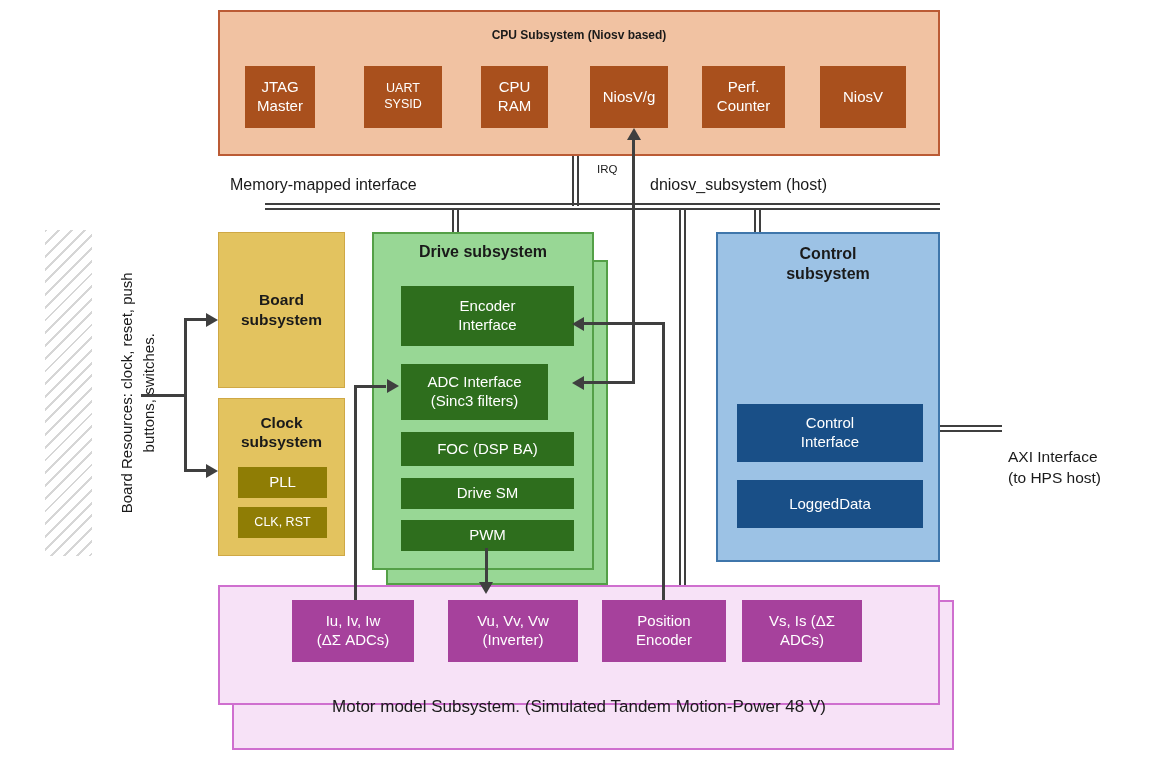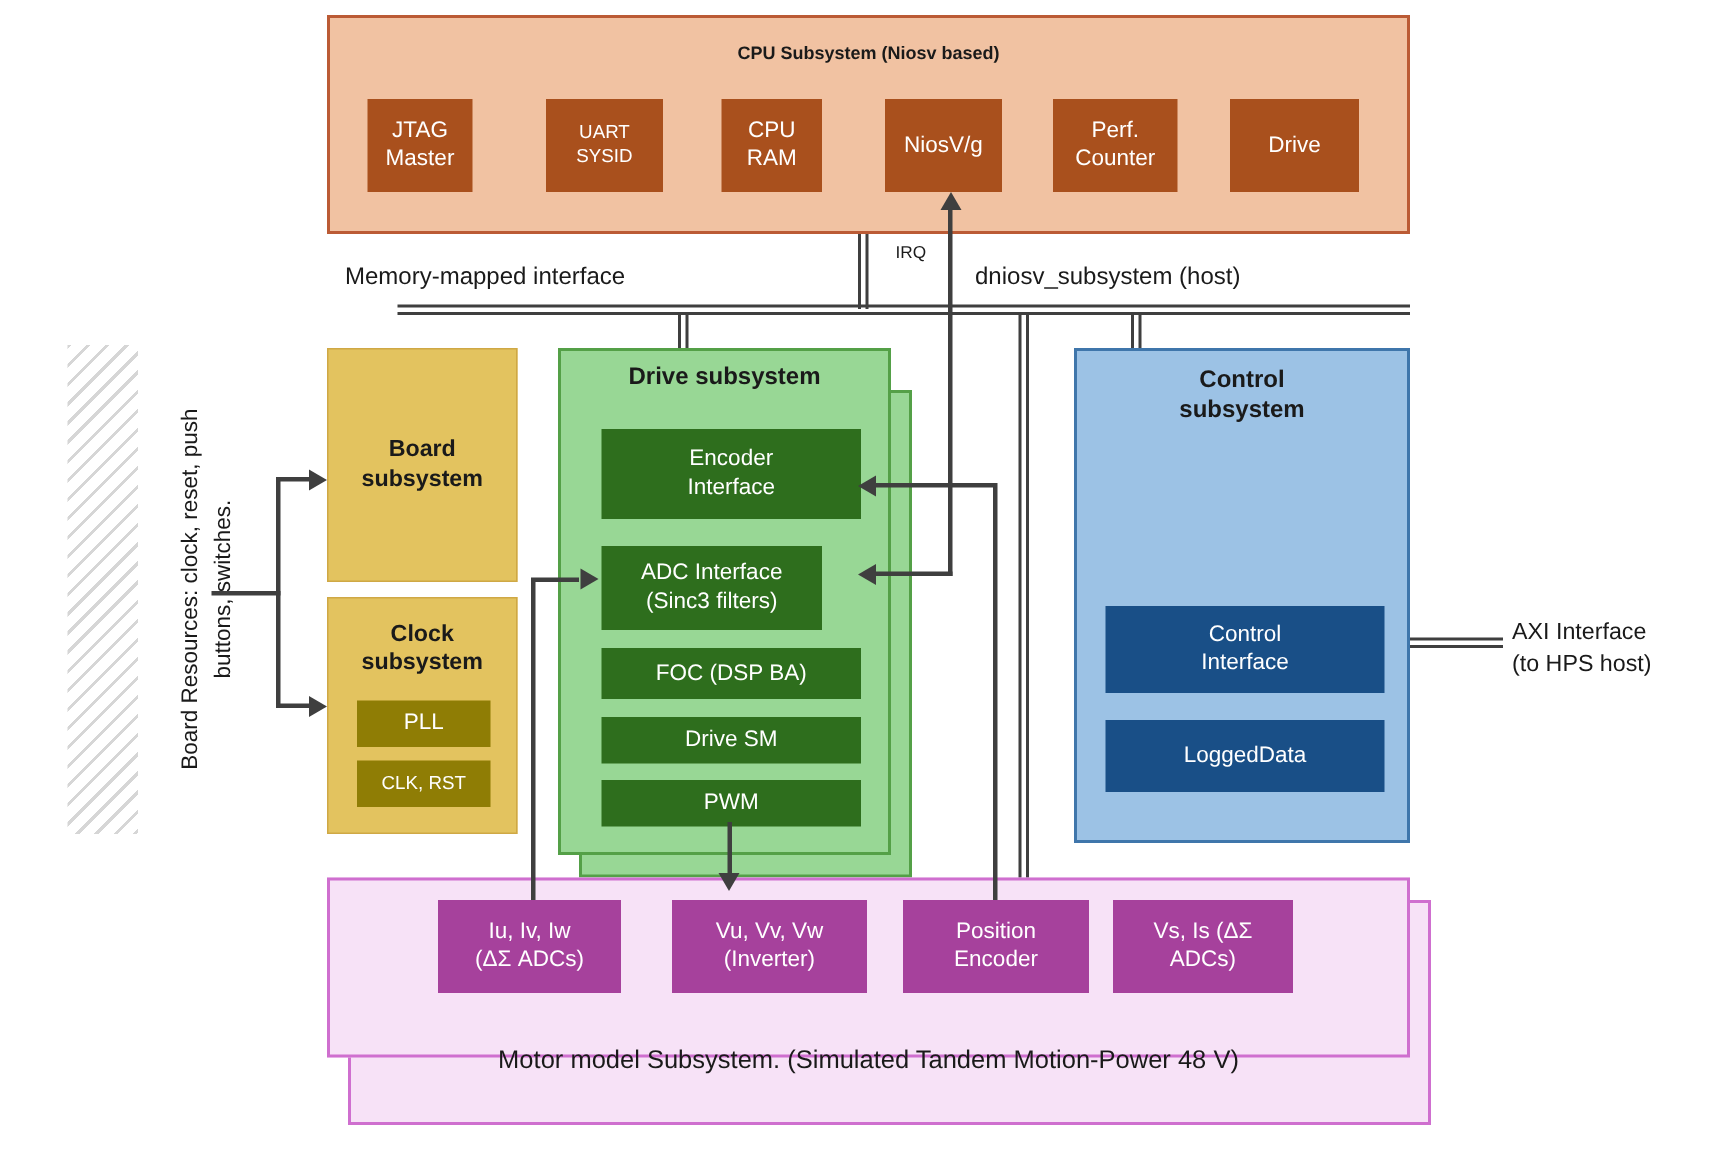--- a/index.html
+++ b/index.html
@@ -46,21 +46,21 @@
   .irq-label { position:absolute; font-size:11.5px; color:#1a1a1a; }
 
   .hatch { position:absolute; background:repeating-linear-gradient(135deg,#d6d6d6 0 2px,#ffffff 2px 9px); }
   .board-resources { position:absolute; left:96px; top:230px; width:84px; height:326px;
                      display:flex; align-items:center; justify-content:center; }
   .board-resources-inner { flex:none; width:326px; transform:rotate(-90deg); text-align:center;
                            font-size:15px; line-height:1.45; color:#1a1a1a; white-space:pre-line; }
 
   .motor-title { position:absolute; left:0; right:0; text-align:center; font-size:17px; color:#1a1a1a; }
   .motor-title .b { font-weight:normal; }
-  .axi-label { position:absolute; font-size:15.5px; white-space:pre-line; line-height:1.35; }
+  .axi-label { position:absolute; font-size:15.5px; white-space:pre-line; line-height:1.35;margin-top:35px; }
 </style>
 </head>
 <body>
 
 <div class="canvas">
 
   <div class="hatch" style="left:45px;top:230px;width:47px;height:326px"></div>
   <div class="board-resources">
     <div class="board-resources-inner">Board Resources: clock, reset, push
 buttons, switches.</div>
@@ -79,21 +79,21 @@
     <div class="subsys-title" style="top:16px;font-size:12px">CPU Subsystem (Niosv based)</div>
     <div class="blk cpu-blk" style="left:25px;top:54px;width:70px;height:62px">JTAG
 Master</div>
     <div class="blk cpu-blk" style="left:261px;top:54px;width:67px;height:62px">CPU
 RAM</div>
     <div class="blk cpu-blk sm" style="left:144px;top:54px;width:78px;height:62px">UART
 SYSID</div>
     <div class="blk cpu-blk" style="left:370px;top:54px;width:78px;height:62px">NiosV/g</div>
     <div class="blk cpu-blk" style="left:482px;top:54px;width:83px;height:62px">Perf.
 Counter</div>
-    <div class="blk cpu-blk" style="left:600px;top:54px;width:86px;height:62px">Drive</div>
+    <div class="blk cpu-blk" style="left:600px;top:54px;width:86px;height:62px">NiosV</div>
   </div>
   <div class="irq-label" style="left:597px;top:163px">IRQ</div>
 
   <div class="subsys gold-box" style="left:218px;top:232px;width:127px;height:156px">
     <div class="center-title" style="font-size:15.5px">Board
 subsystem</div>
   </div>
 
   <div class="subsys gold-box" style="left:218px;top:398px;width:127px;height:158px">
     <div class="subsys-title" style="top:14px;font-size:15.5px">Clock

